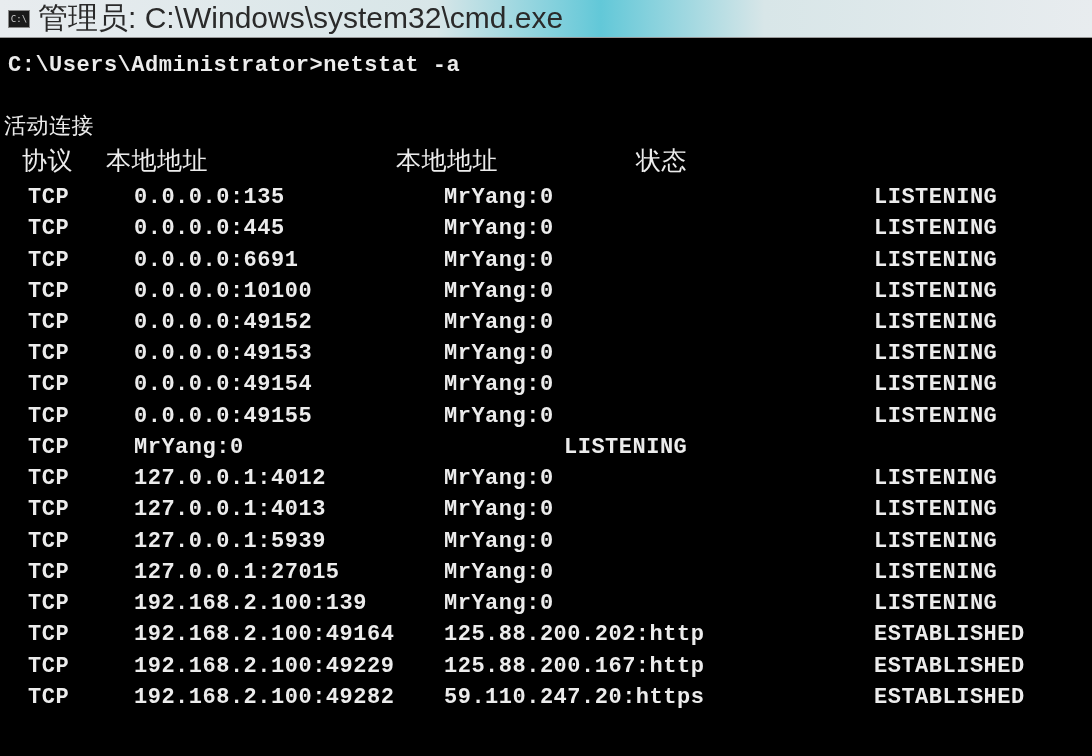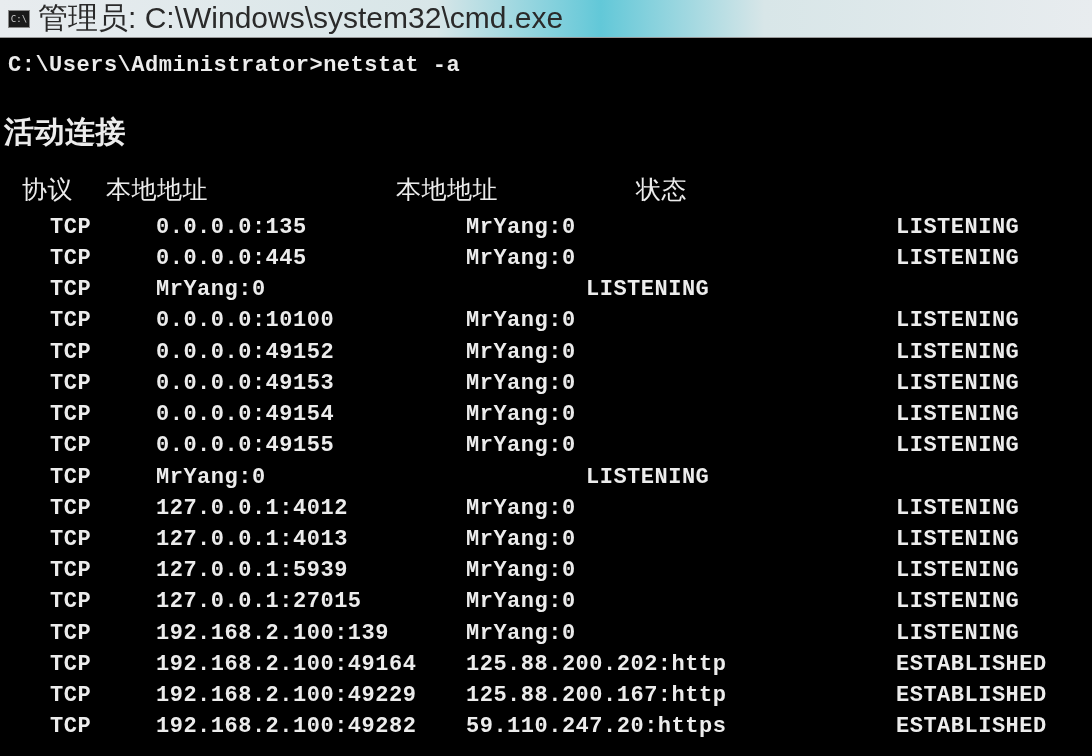--- a/index.html
+++ b/index.html
@@ -56,39 +56,38 @@
       letter-spacing: 0.5px;
       line-height: 1.45;
       font-family: 'Consolas', 'Courier New', monospace;
     }
     .prompt-line {
       white-space: pre;
       margin-bottom: 28px;
     }
     .section-header {
       font-family: 'SimSun', 'Microsoft YaHei', sans-serif;
-      font-size: 30px;
-      font-weight: bold;
-      margin-bottom: 18px;
+      font-size: 22px;
+      font-weight: normal;
       margin-left: -4px;
     }
     .headers-row {
       display: flex;
       font-family: 'SimSun', 'Microsoft YaHei', sans-serif;
       font-size: 25px;
       font-weight: normal;
       margin-bottom: 4px;
       margin-left: 14px;
     }
     .col-proto { width: 84px; }
     .col-local { width: 290px; }
     .col-foreign { width: 240px; }
     .col-state { flex: 1; }
     .data-rows {
-      margin-left: 42px;
+      margin-left: 20px;
     }
     .data-row {
       display: flex;
       white-space: pre;
       line-height: 1.42;
     }
     .d-proto { width: 106px; }
     .d-local { width: 310px; }
     .d-foreign { width: 430px; }
     .d-state { flex: 1; }
@@ -106,21 +105,21 @@
     <div class="section-header">活动连接</div>
     <div class="headers-row">
       <div class="col-proto">协议</div>
       <div class="col-local">本地地址</div>
       <div class="col-foreign">本地地址</div>
       <div class="col-state">状态</div>
     </div>
     <div class="data-rows" id="rows-container">
         <div class="data-row"><div class="d-proto">TCP</div><div class="d-local">0.0.0.0:135</div><div class="d-foreign">MrYang:0</div><div class="d-state">LISTENING</div></div>
         <div class="data-row"><div class="d-proto">TCP</div><div class="d-local">0.0.0.0:445</div><div class="d-foreign">MrYang:0</div><div class="d-state">LISTENING</div></div>
-        <div class="data-row"><div class="d-proto">TCP</div><div class="d-foreign">MrYang:0</div><div class="d-state">LISTENING</div></div>
+        <div class="data-row"><div class="d-proto">TCP</div><div class="d-local">0.0.0.0:6691</div><div class="d-foreign">MrYang:0</div><div class="d-state">LISTENING</div></div>
         <div class="data-row"><div class="d-proto">TCP</div><div class="d-local">0.0.0.0:10100</div><div class="d-foreign">MrYang:0</div><div class="d-state">LISTENING</div></div>
         <div class="data-row"><div class="d-proto">TCP</div><div class="d-local">0.0.0.0:49152</div><div class="d-foreign">MrYang:0</div><div class="d-state">LISTENING</div></div>
         <div class="data-row"><div class="d-proto">TCP</div><div class="d-local">0.0.0.0:49153</div><div class="d-foreign">MrYang:0</div><div class="d-state">LISTENING</div></div>
         <div class="data-row"><div class="d-proto">TCP</div><div class="d-local">0.0.0.0:49154</div><div class="d-foreign">MrYang:0</div><div class="d-state">LISTENING</div></div>
         <div class="data-row"><div class="d-proto">TCP</div><div class="d-local">0.0.0.0:49155</div><div class="d-foreign">MrYang:0</div><div class="d-state">LISTENING</div></div>
         <div class="data-row"><div class="d-proto">TCP</div><div class="d-foreign">MrYang:0</div><div class="d-state">LISTENING</div></div>
         <div class="data-row"><div class="d-proto">TCP</div><div class="d-local">127.0.0.1:4012</div><div class="d-foreign">MrYang:0</div><div class="d-state">LISTENING</div></div>
         <div class="data-row"><div class="d-proto">TCP</div><div class="d-local">127.0.0.1:4013</div><div class="d-foreign">MrYang:0</div><div class="d-state">LISTENING</div></div>
         <div class="data-row"><div class="d-proto">TCP</div><div class="d-local">127.0.0.1:5939</div><div class="d-foreign">MrYang:0</div><div class="d-state">LISTENING</div></div>
         <div class="data-row"><div class="d-proto">TCP</div><div class="d-local">127.0.0.1:27015</div><div class="d-foreign">MrYang:0</div><div class="d-state">LISTENING</div></div>

